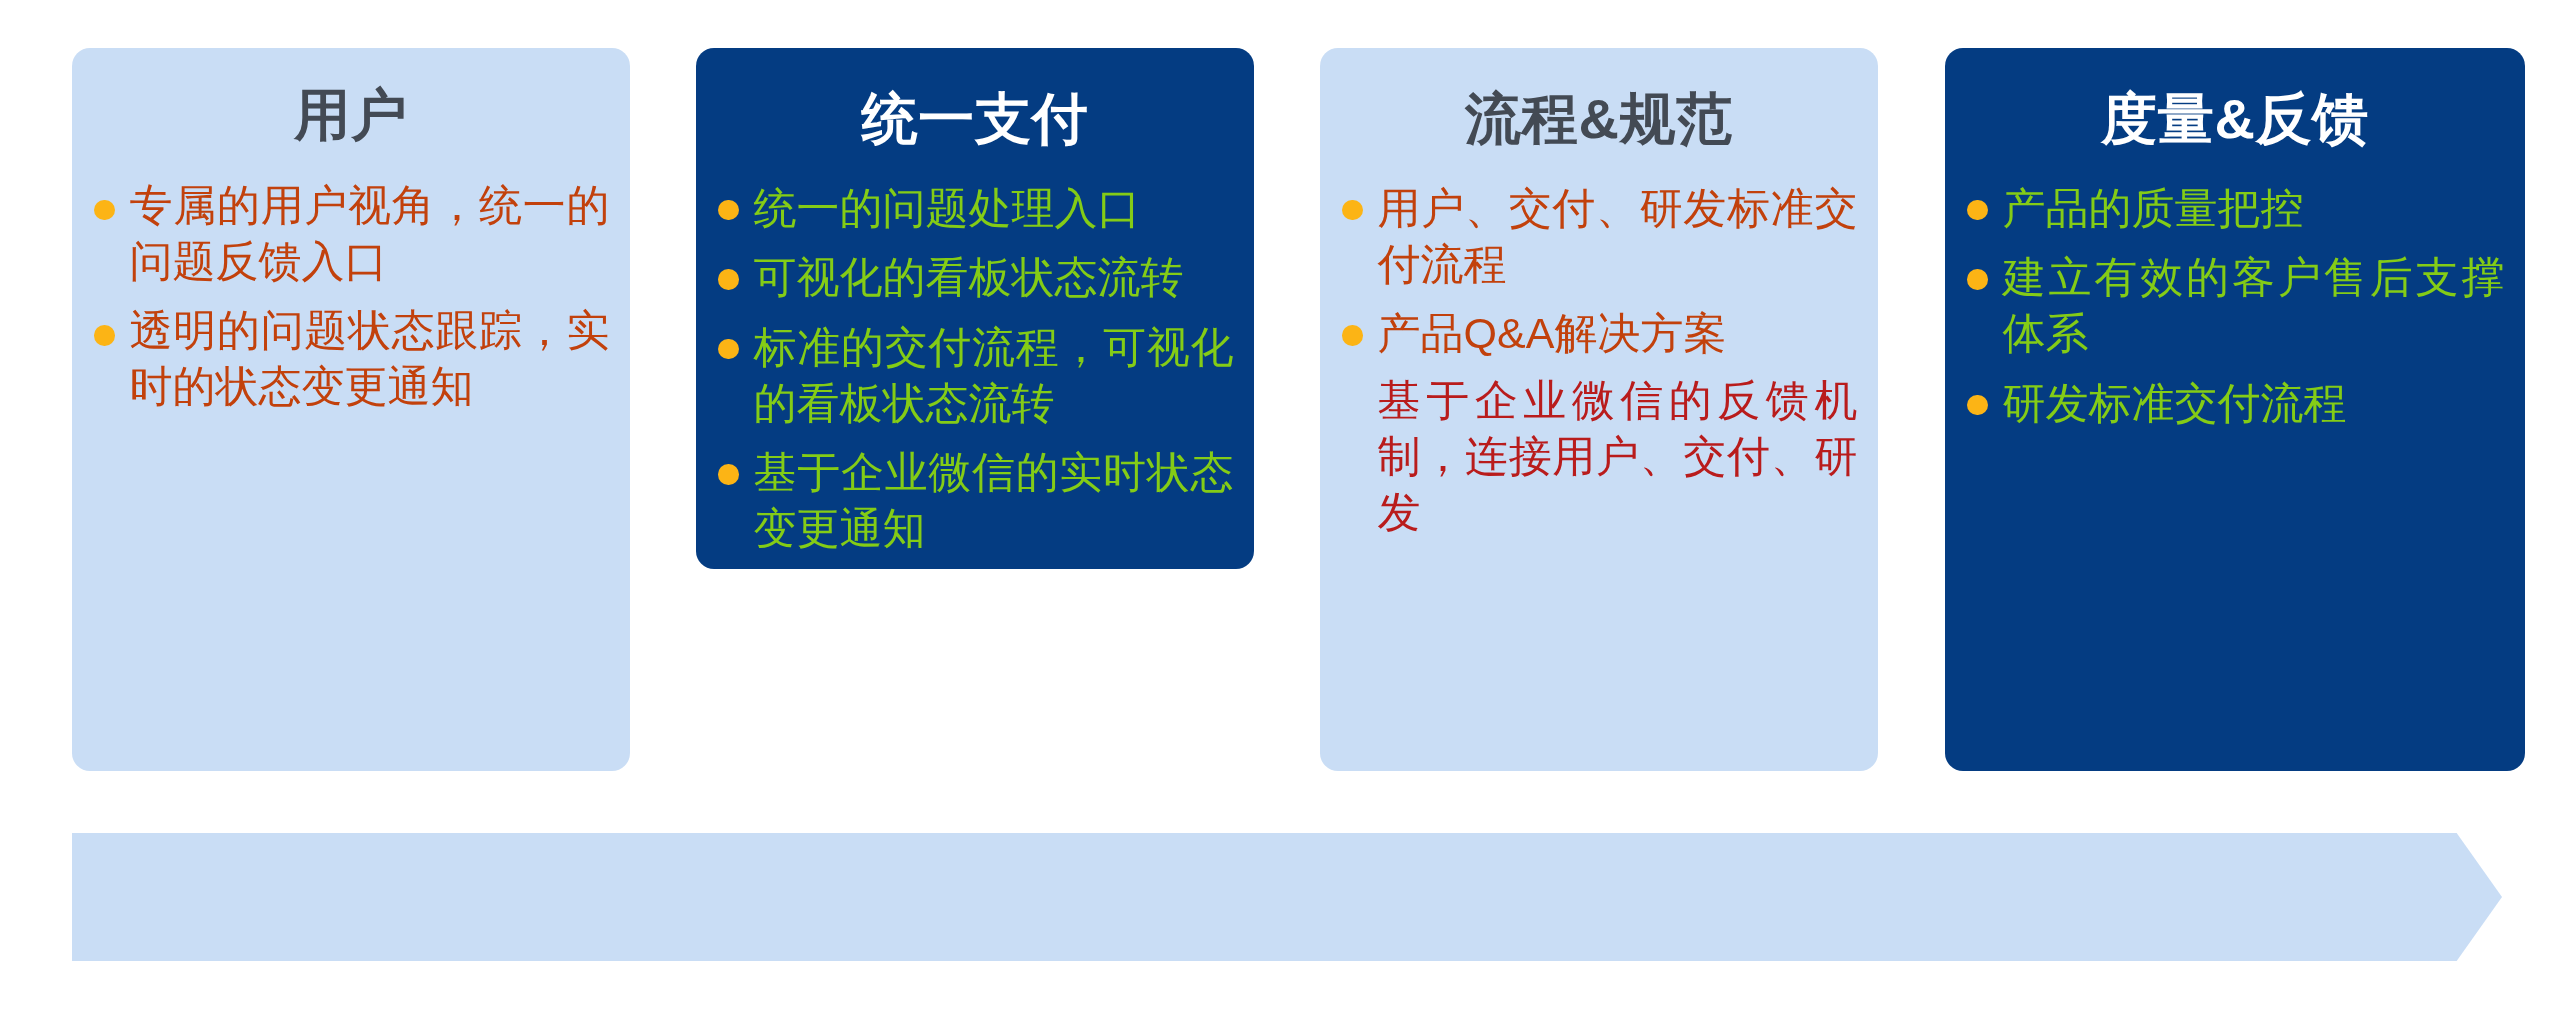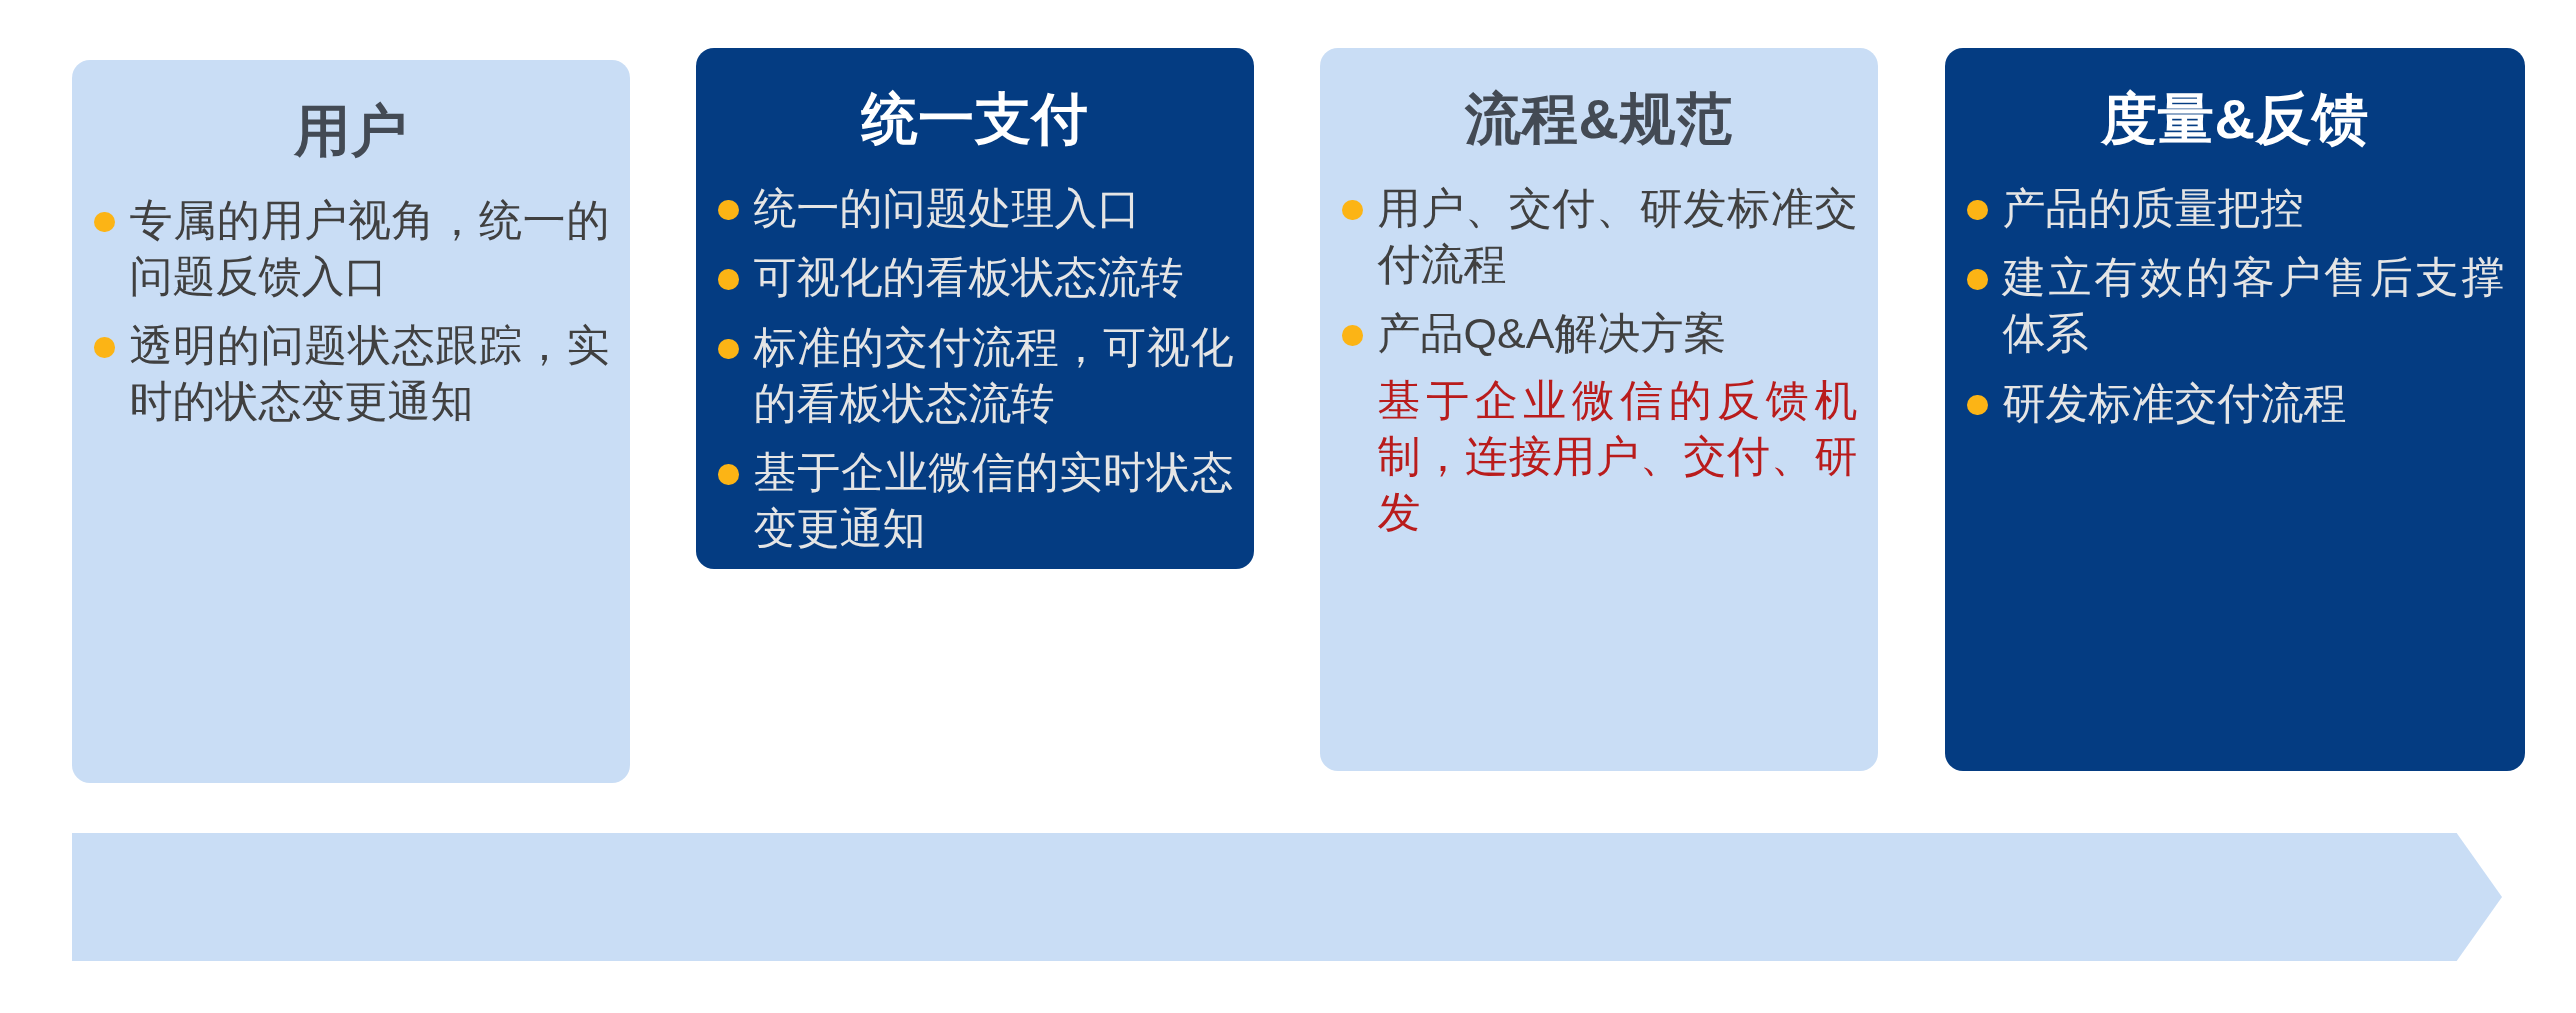--- a/index.html
+++ b/index.html
@@ -53,22 +53,22 @@
   .bullet-row {
     position: relative;
     display: block;
     padding-left: 37px;
     margin-bottom: 13.7px;
     font-size: 43px;
     line-height: 1.30;
     text-align: justify;
     text-justify: inter-character;
   }
-  .card.light .bullet-row { color: #404040; }
-  .card.dark  .bullet-row { color: #e5e5e5; }
+  .card.light .bullet-row { color: #c2410c; }
+  .card.dark  .bullet-row { color: #84cc16; }
 
   .bullet-dot {
     position: absolute;
     left: 1.4px;
     top: 19px;
     width: 20.6px;
     height: 20.6px;
     border-radius: 50%;
     background: #fcb415;
   }
@@ -95,21 +95,21 @@
     width: 2430px;
     height: 128px;
   }
   #arrow-band svg { display: block; width: 100%; height: 100%; }
 </style>
 </head>
 <body>
 
 <div id="stage" style="background: rgb(255, 255, 255);">
 
-  <div class="card light" id="card-0" style="left: 72px; top: 60px; width: 558px; height: 723px; background: rgb(201, 221, 245);">
+  <div class="card light" id="card-0" style="left: 72px; top: 48px; width: 558px; height: 723px; background: rgb(201, 221, 245); font-family: Liberation Mono, monospace;">
     <div class="card-title">用户</div>
     <div class="bullets">
       <div class="bullet-row">
         <span class="bullet-dot" style="background: rgb(252, 180, 21);"></span>
         <span class="bullet-text">专属的用户视角，统一的问题反馈入口</span>
       </div>
       <div class="bullet-row">
         <span class="bullet-dot" style="background: rgb(252, 180, 21);"></span>
         <span class="bullet-text">透明的问题状态跟踪，实时的状态变更通知</span>
       </div>

